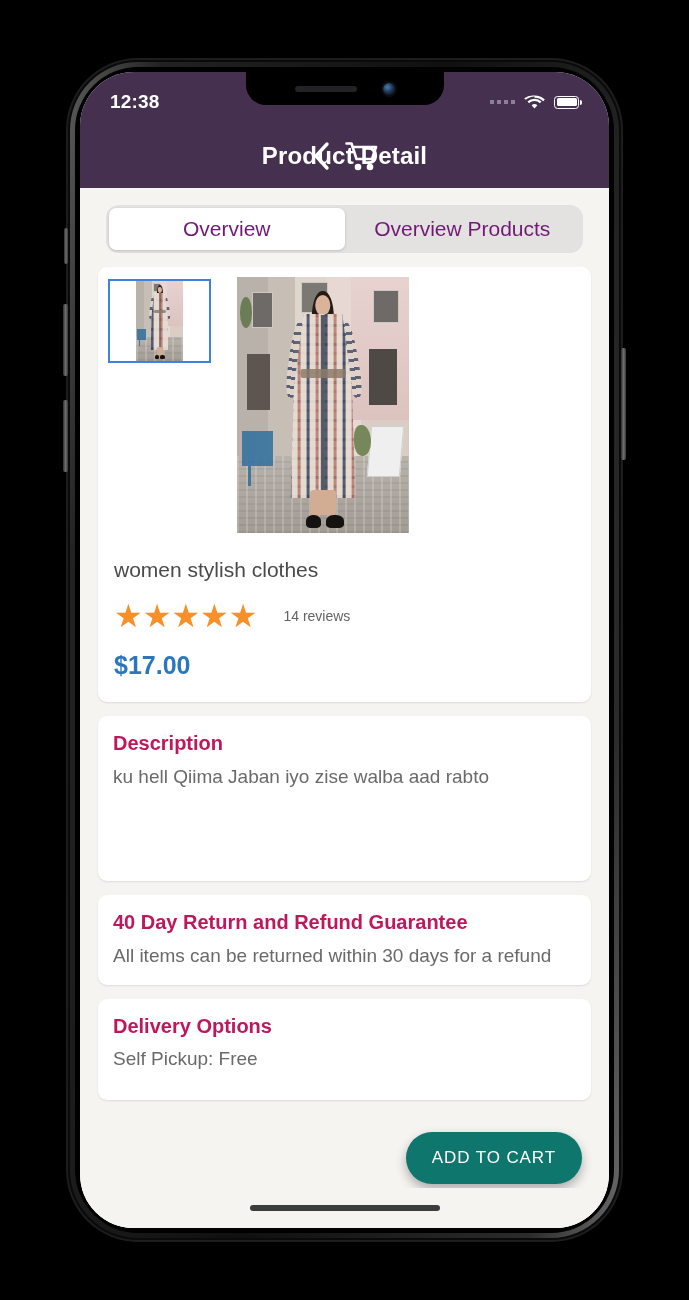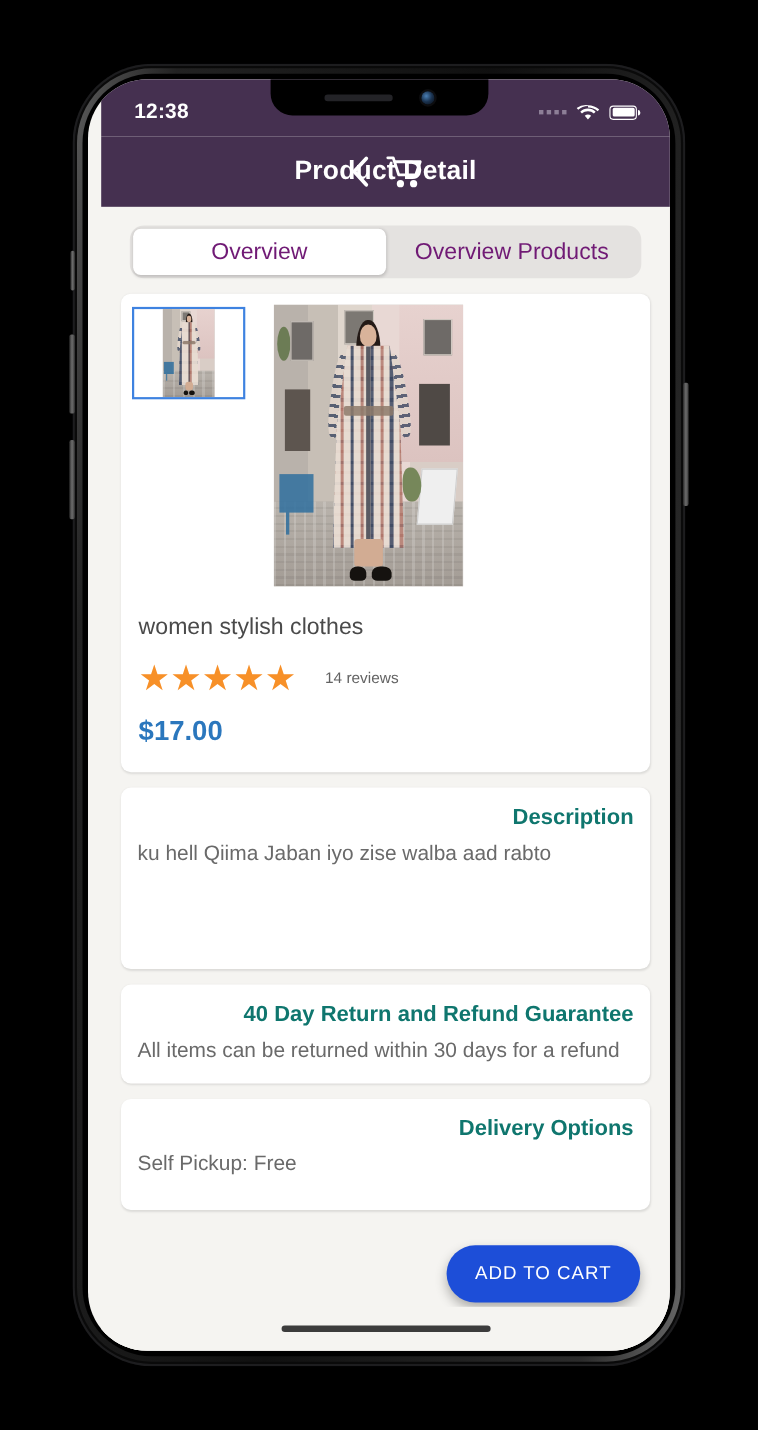--- a/index.html
+++ b/index.html
@@ -37,21 +37,20 @@
   #power-btn   { right: -3px; top: 290px; width: 5px; height: 112px; }
 
   
   #screen {
     position: absolute;
     left: 14px; top: 14px;
     width: 529px; height: 1156px;
     border-radius: 54px;
     background: #f5f4f1;
     overflow: hidden;
-    padding-left: 12px;
   }
 
   
   #notch {
     position: absolute; left: 50%; transform: translateX(-50%);
     top: 0; width: 198px; height: 33px;
     background: #000; border-radius: 0 0 20px 20px;
     z-index: 40;
     display: flex; align-items: center; justify-content: center; gap: 26px;
   }
@@ -212,32 +211,32 @@
   .m-shoeL { position:absolute; left:40%; bottom:2%; width:9%; height:5%; background:#15120f; border-radius:45% 45% 30% 30%;}
   .m-shoeR { position:absolute; right:38%; bottom:2%; width:10%; height:5%; background:#15120f; border-radius:45% 45% 30% 30%;}
 
   
   #product-title { margin: 25px 0 0 6px; font-size: 21px; color: #4a4a4a; }
   #rating-row { display: flex; align-items: center; gap: 26px; margin: 18px 0 0 6px; }
   #stars { display: flex; gap: 6px; color: #f79028; font-size: 32px; line-height: 1; }
   #review-count { font-size: 14px; color: #636363; }
   #product-price { margin: 19px 0 0 6px; font-size: 25px; font-weight: bold; color: #2b77bd; }
 
-  .card-title { font-size: 20px; font-weight: bold; color: #0f766e; text-align: right; }
+  .card-title { font-size: 20px; font-weight: bold; color: #be185d; }
   .card-text { font-size: 19px; color: #6a6a6a; margin-top: 9px; line-height: 1.35; }
   #description-card { min-height: 165px; }
 
   
   #delivery-card { padding-bottom: 30px; }
   .delivery-line { font-size: 19px; color: #6a6a6a; margin-top: 10px; }
 
   
   #add-to-cart-button {
     position: absolute; right: 27px; bottom: 44px;
-    background: #1d4ed8; color: #fff;
+    background: #0f766e; color: #fff;
     font-size: 17px; letter-spacing: .9px;
     padding: 16px 26px; border-radius: 28px; border: none;
     box-shadow: 0 5px 11px rgba(0,0,0,.30);
     cursor: pointer; z-index: 25;
     font-family: "Liberation Sans", sans-serif;
   }
 
   
   #home-bar-area {
     position: absolute; left:0; right:0; bottom: 0; height: 40px;

